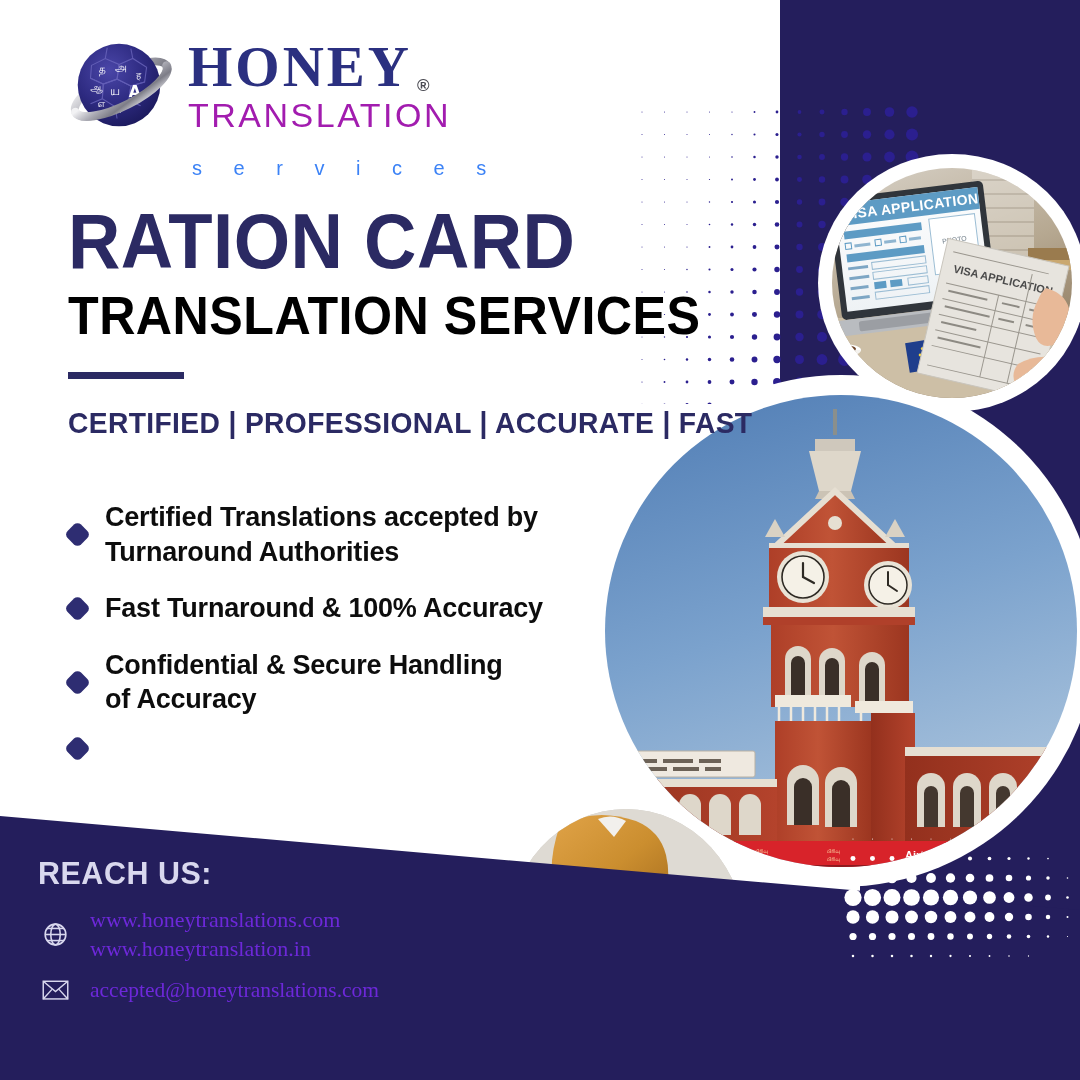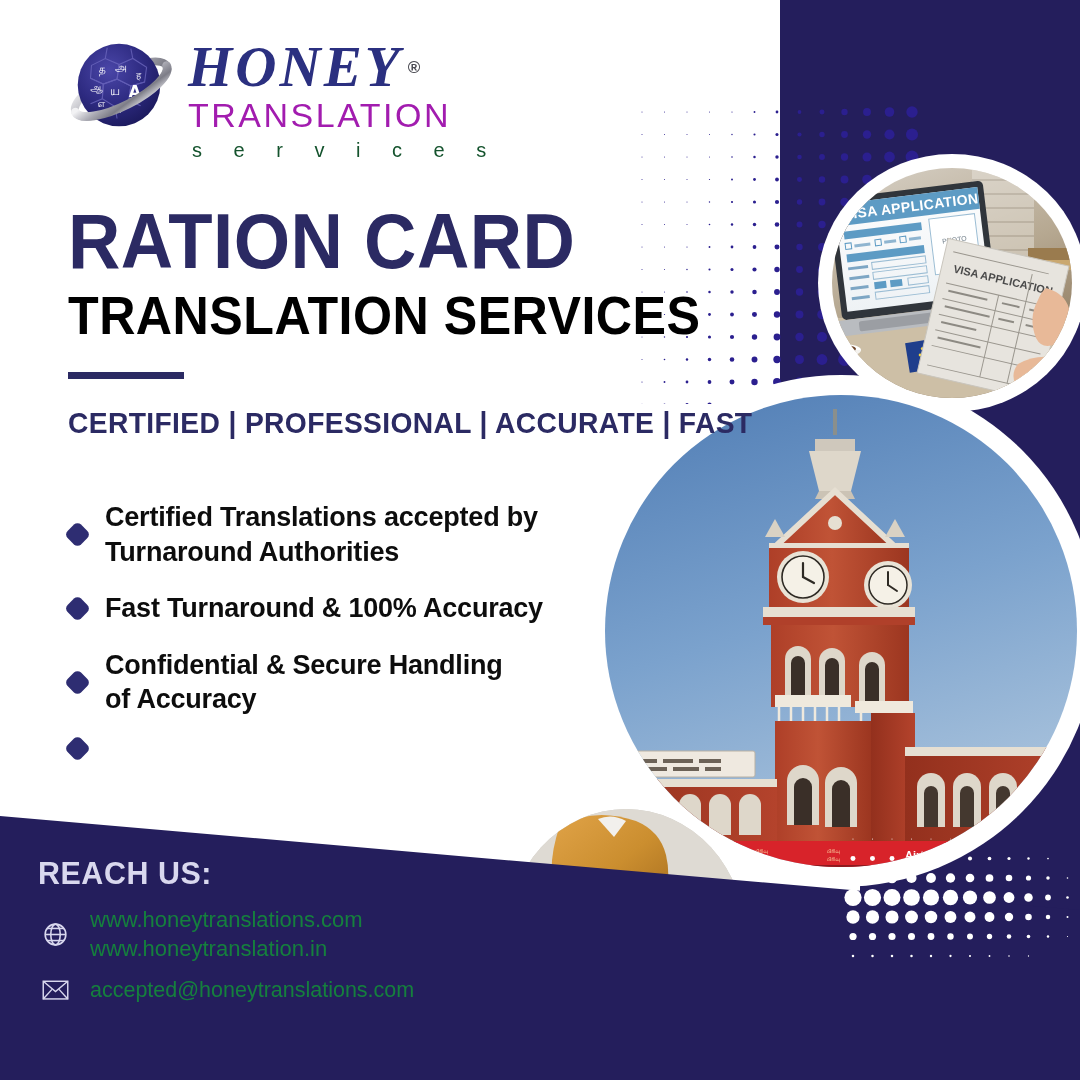--- a/index.html
+++ b/index.html
@@ -36,34 +36,34 @@
 
   
   .logo { position:absolute; left:62px; top:28px; z-index:20;
           display:flex; align-items:flex-start; }
   .logo-globe { width:118px; height:118px; flex:0 0 118px; }
   .logo-text { margin-left:8px; padding-top:12px; }
   .logo-honey {
     font-family:"Liberation Serif", serif;
     font-size:57px; font-weight:700; line-height:.95;
     letter-spacing:3px; color:#2b3080;
-    display:flex; align-items:center;font-style:italic;
+    display:flex; align-items:flex-end;
   }
   .logo-reg { font-size:17px; font-weight:700; color:#4a4a52;
               font-family:"Liberation Sans",sans-serif;
               margin-left:5px; margin-top:2px; }
   .logo-translation {
     font-family:"Liberation Sans", sans-serif;
     font-size:34px; font-weight:400; letter-spacing:2.5px;
     color:#a21caf; line-height:1.15; margin-top:2px;
   }
   .logo-services {
     font-family:"Liberation Sans", sans-serif;
     font-size:20px; font-weight:400; letter-spacing:13px;
-    color:#14532d; margin-top:4px; padding-left:4px;
+    color:#3b82f6; margin-top:22px; padding-left:4px;
   }
 
   
   .headline { position:absolute; left:68px; top:205px; z-index:20; }
   .h1 {
     font-family:"Liberation Sans Narrow","Liberation Sans",sans-serif;
     font-size:78px; font-weight:700; line-height:.94;
     letter-spacing:.5px; color:#2b2a63;
     transform:scaleX(.93); transform-origin:left center;
   }
@@ -131,22 +131,22 @@
     font-size:32px; font-weight:700; letter-spacing:.6px;
     color:#d9d8ee;
     transform:scaleX(.95); transform-origin:left center;
   }
   .contacts { position:absolute; left:38px; top:905px; z-index:22; }
   .c-row { display:flex; align-items:center; margin-bottom:13px; }
   .c-row:last-child { margin-bottom:0; }
   .c-icon { width:34px; flex:0 0 34px; display:flex;
             align-items:center; justify-content:center; margin-right:18px; }
   .c-text {
-    font-family:Liberation Sans, sans-serif;
-    font-size:22px; font-weight:400; color:#15803d; line-height:1.32;
+    font-family:Liberation Serif, serif;
+    font-size:22px; font-weight:400; color:#6d28d9; line-height:1.32;
   }
   .c-text.small { font-size:21.5px; }
 </style>
 </head>
 <body>
 
 <div id="poster">
 
   <div class="navy-right"></div>
   <div class="navy-rightlow"></div>

